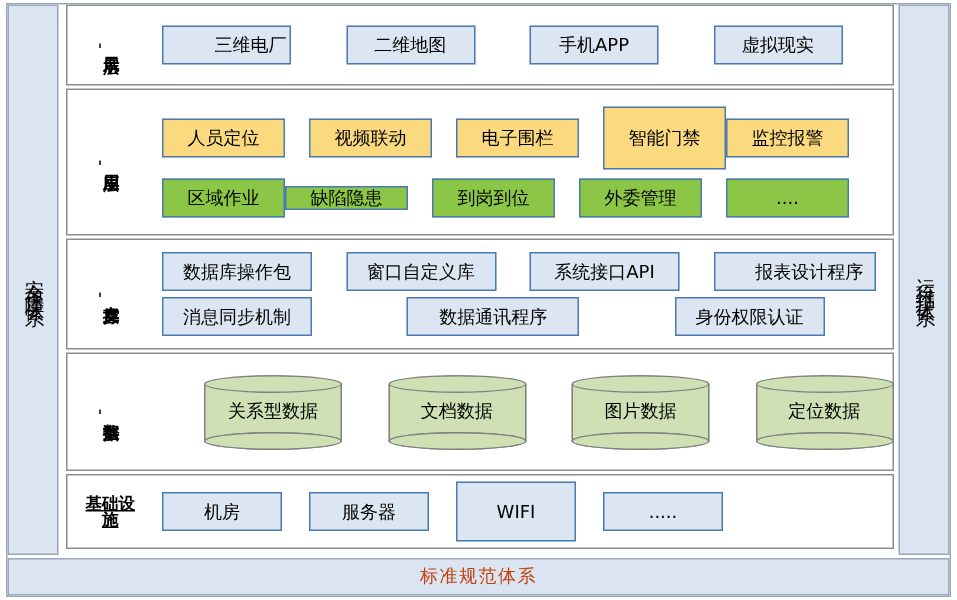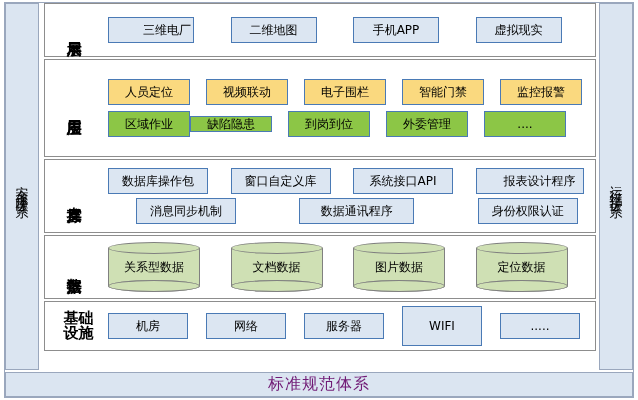--- a/index.html
+++ b/index.html
@@ -36,22 +36,22 @@
   .layer{
     position:relative;box-sizing:border-box;
     border:1px solid #8d8d8d;background:#fff;
     margin-bottom:2px;display:flex;align-items:stretch;
   }
   .layer-label{
     flex:0 0 57px;display:flex;align-items:center;justify-content:center;
     box-sizing:border-box;
   }
   .layer-label-txt{
-    font-size:15px;font-weight:bold;color:#000;line-height:1.03;
-    text-align:right;letter-spacing:0px;
+    font-size:11px;font-weight:bold;color:#000;line-height:1.03;
+    text-align:center;letter-spacing:0px;text-decoration:underline;
   }
   .layer-label-txt.vstack{writing-mode:vertical-rl;text-orientation:upright;letter-spacing:1px;}
   .layer-label-txt.grid2{width:40px;}
   .layer-body{
     flex:1 1 auto;display:flex;flex-direction:column;
     justify-content:center;box-sizing:border-box;padding:0 6px;
   }
   .row{display:flex;align-items:center;}
 
   
@@ -85,21 +85,21 @@
     display:flex;align-items:center;justify-content:center;
     font-size:12px;color:#000;white-space:nowrap;z-index:3;
   }
 
   
   .footer{
     position:absolute;left:5px;top:372px;width:628px;height:25px;
     background:#dbe5f1;border:1px solid #9aa7bd;box-sizing:border-box;
     display:flex;align-items:center;justify-content:center;
   }
-  .footer-text{font-size:16px;color:#701a75;letter-spacing:1px;}
+  .footer-text{font-size:12px;color:#c2410c;letter-spacing:1px;}
 </style>
 </head>
 <body>
 
 <div id="root">
 
   <div class="outer-frame"></div>
 
   <div class="rail rail-left">
     <span class="rail-text">安全保障体系</span>
@@ -125,21 +125,21 @@
       </div>
       <div class="layer" style="height: 98px;">
         <div class="layer-label">
           <span class="layer-label-txt vstack">应用层</span>
         </div>
         <div class="layer-body">
           <div class="row">
             <div class="node amber" style="width: 82px; height: 26px; margin-right: 16px;">人员定位</div>
             <div class="node amber" style="width: 82px; height: 26px; margin-right: 16px;">视频联动</div>
             <div class="node amber" style="width: 82px; height: 26px; margin-right: 16px;">电子围栏</div>
-            <div class="node amber" style="width: 82px; height: 26px; margin-right: 16px;">智能门禁</div>
+            <div class="node amber" style="width: 82px; height: 42px; ">智能门禁</div>
             <div class="node amber" style="width: 82px; height: 26px; margin-right: 0px;">监控报警</div>
           </div>
           <div class="row" style="margin-top: 6px;">
             <div class="node green" style="width: 82px; height: 26px; ">区域作业</div>
             <div class="node green" style="width: 82px; height: 16px; margin-right: 16px;">缺陷隐患</div>
             <div class="node green" style="width: 82px; height: 26px; margin-right: 16px;">到岗到位</div>
             <div class="node green" style="width: 82px; height: 26px; margin-right: 16px;">外委管理</div>
             <div class="node green" style="width: 82px; height: 26px; margin-right: 0px;">....</div>
           </div>
         </div>
@@ -149,27 +149,27 @@
           <span class="layer-label-txt vstack">支撑层</span>
         </div>
         <div class="layer-body">
           <div class="row">
             <div class="node blue" style="width: 100px; height: 26px; margin-right: 22.5px;">数据库操作包</div>
             <div class="node blue" style="width: 100px; height: 26px; margin-right: 22.5px;">窗口自定义库</div>
             <div class="node blue" style="width: 100px; height: 26px; margin-right: 22.5px;">系统接口API</div>
             <div class="node blue" style="width: 108px; height: 26px; margin-right: 16px; padding-left: 20px;">报表设计程序</div>
           </div>
           <div class="row" style="margin-top: 4px;">
-            <div class="node blue" style="width: 100px; height: 26px; margin-right: 63.3333px; margin-left: 28px;">消息同步机制</div>
+            <div class="node blue" style="width: 100px; height: 26px; margin-right: 63.3333px;">消息同步机制</div>
             <div class="node blue" style="width: 115px; height: 26px; margin-right: 63.3333px;">数据通讯程序</div>
             <div class="node blue" style="width: 100px; height: 26px; margin-right: 0px;">身份权限认证</div>
           </div>
         </div>
       </div>
-      <div class="layer" style="height: 64px;">
+      <div class="layer" style="height: 79px; gap: 28px;">
         <div class="layer-label">
           <span class="layer-label-txt vstack">数据层</span>
         </div>
         <div class="layer-body">
           <div class="row">
             <div class="cyl" style="width: 92px; height: 50px; margin-right: 30.5px;">
               <div class="cyl-body"></div>
               <div class="cyl-bot"></div>
               <div class="cyl-bot"></div>
               <div class="cyl-label">关系型数据</div>
@@ -199,21 +199,20 @@
           </div>
         </div>
       </div>
       <div class="layer" style="height: 50px;">
         <div class="layer-label">
           <span class="layer-label-txt grid2">基础设施</span>
         </div>
         <div class="layer-body">
           <div class="row">
             <div class="node blue" style="width: 80px; height: 26px; margin-right: 18px;">机房</div>
-            <div class="node blue" style="width: 80px; height: 26px; margin-right: 18px;">网络</div>
             <div class="node blue" style="width: 80px; height: 26px; margin-right: 18px;">服务器</div>
             <div class="node blue" style="width: 80px; height: 40px; margin-right: 18px;">WIFI</div>
             <div class="node blue" style="width: 80px; height: 26px; margin-right: 0px;">.....</div>
           </div>
         </div>
       </div>
     </div>
 
   <div class="footer">
     <span class="footer-text">标准规范体系</span>

